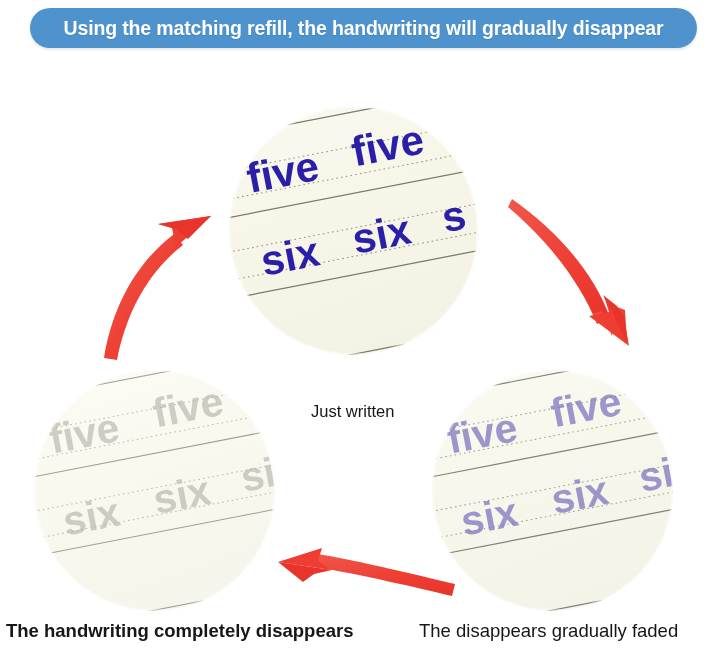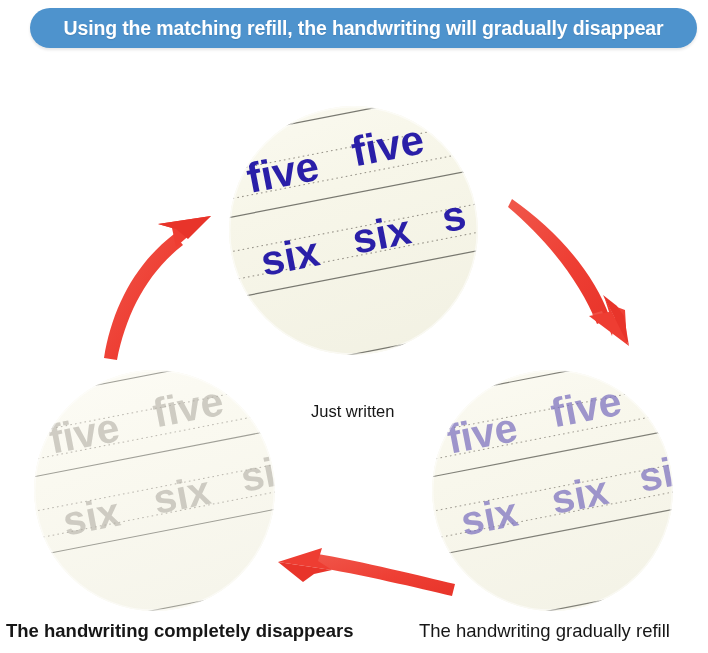--- a/index.html
+++ b/index.html
@@ -163,21 +163,21 @@
         <g fill="#7a6fbe" opacity="0.72" font-family="'Liberation Sans',sans-serif" font-size="41" font-weight="bold">
           <text x="25" y="148">six</text>
           <text x="118" y="144">six</text>
           <text x="208" y="139">si</text>
         </g>
       </g>
       <circle cx="120.5" cy="120.5" r="120" fill="none" stroke="#ffffff" stroke-width="2" opacity="0.5"></circle>
     </g>
   </svg>
 </div>
-<div class="caption" id="caption-faded">The handwriting gradually refill</div>
+<div class="caption" id="caption-faded">The disappears gradually faded</div>
 
 <div id="circle-gone" class="photo-circle">
   <svg width="241" height="241" viewBox="0 0 241 241" xmlns="http://www.w3.org/2000/svg" aria-hidden="true">
     <defs>
       <clipPath id="clipGone">
           <circle cx="120.5" cy="120.5" r="120.5"></circle>
         </clipPath>
       <linearGradient id="paperGone" x1="0" y1="0" x2="0.35" y2="1">
         <stop offset="0%" stop-color="#fefdf8"></stop>
         <stop offset="45%" stop-color="#faf9f0"></stop>

